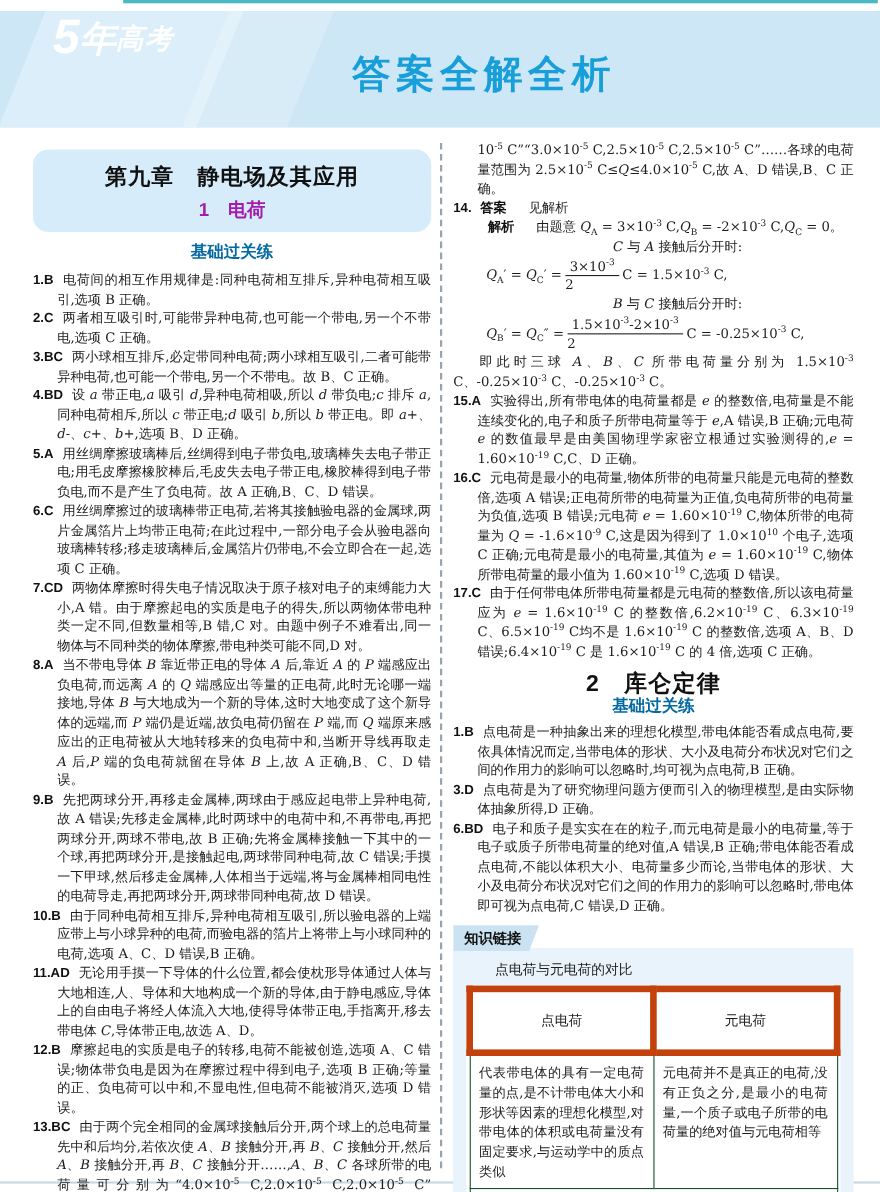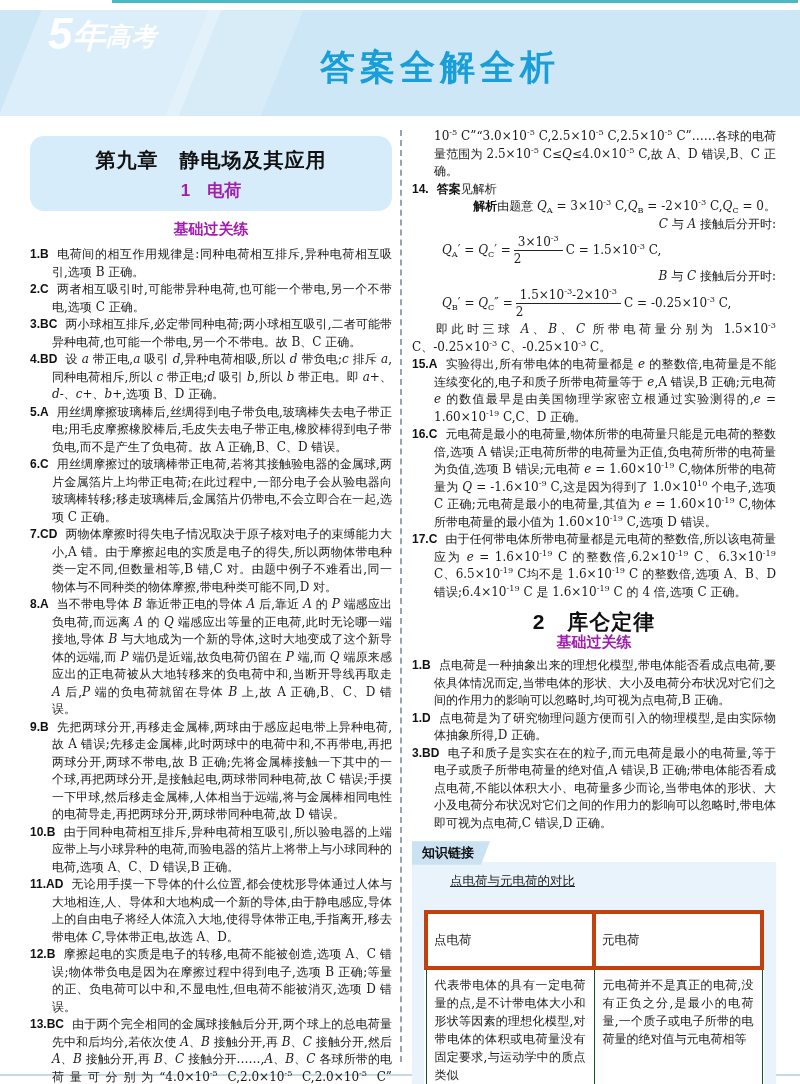--- a/index.html
+++ b/index.html
@@ -24,44 +24,44 @@
   .pagetitle{position:absolute;left:320px;top:44px;font-family:"Liberation Sans","DejaVu Sans",sans-serif;font-weight:bold;font-size:35px;color:#189fd9;letter-spacing:5px;}
   
   .colL{position:absolute;left:30px;top:136px;width:362px;}
   .colR{position:absolute;left:412px;top:128px;width:364px;}
   .divider{position:absolute;left:400px;top:130px;height:932px;border-left:2px dashed #98a3ac;}
   .bottomline{position:absolute;left:0;top:1074px;width:800px;height:2px;background:#c7d9e5;}
   
   .chapbox{background:#d7ecfa;border-radius:14px;text-align:center;padding:11px 6px 9px;}
   .chapbox .l1{font-family:"Liberation Sans","DejaVu Sans",sans-serif;font-weight:bold;font-size:20px;letter-spacing:1px;color:#111;}
   .chapbox .l2{font-family:"Liberation Sans","DejaVu Sans",sans-serif;font-weight:bold;font-size:17px;margin-top:5px;color:#a21caf;}
-  .drill{text-align:center;color:#a21caf;font-family:"Liberation Sans","DejaVu Sans",sans-serif;font-weight:bold;font-size:15px;margin:9px 0 7px;}
+  .drill{text-align:center;color:#0369a1;font-family:"Liberation Sans","DejaVu Sans",sans-serif;font-weight:bold;font-size:15px;margin:9px 0 7px;}
   
   .items{font-size:12px;line-height:17.5px;}
   .item{margin:0;padding-left:22px;text-indent:-22px;text-align:justify;}
   .lbl{font-family:"Liberation Sans","DejaVu Sans",sans-serif;font-weight:bold;color:#111;margin-right:8px;font-size:12px;}
-  .kw{font-family:"Liberation Sans","DejaVu Sans",sans-serif;font-weight:bold;color:#111;margin-right:0;font-size:12px;}
+  .kw{font-family:"Liberation Sans","DejaVu Sans",sans-serif;font-weight:bold;color:#111;margin-right:20px;font-size:12px;}
   sup{font-size:68%;line-height:0;}
   sub{font-size:68%;line-height:0;}
   
-  .t14line{margin:0;padding-left:22px;text-align:right;}
+  .t14line{margin:0;padding-left:22px;text-align:center;}
   .ind2{padding-left:44px;}
   .formula{margin:2px 0;padding-left:30px;white-space:nowrap;}
   .frac{display:inline-block;vertical-align:middle;margin:0 3px;line-height:1.18;}
   .frac .num{display:block;padding:0 4px 1px;border-bottom:1px solid #222;}
   .frac .den{display:block;padding-top:1px;}
   .t14tail{margin:0;text-indent:2em;text-align:justify;}
   
   .sec2title{text-align:center;font-family:"Liberation Sans","DejaVu Sans",sans-serif;font-weight:bold;font-size:21px;margin:12px 0 2px;color:#111;letter-spacing:1px;}
   
   .kbox{position:relative;margin-top:30px;background:#e9f3fb;padding:4px 12px 12px;}
   .ktab{position:absolute;top:-21px;left:0;background:#cbe2f3;font-family:"Liberation Sans","DejaVu Sans",sans-serif;font-weight:bold;font-size:13px;color:#111;padding:3px 16px 3px 10px;clip-path:polygon(0 0,100% 0,calc(100% - 9px) 100%,0 100%);}
-  .kcap{font-size:12.5px;padding:6px 0 20px 26px;text-decoration:underline;}
+  .kcap{font-size:12.5px;padding:6px 0 6px 26px;}
   table.ktable{width:100%;border-collapse:collapse;background:#fff;font-size:12px;line-height:1.5;}
-  .ktable th{border:4px solid #c2410c;padding:17px 6px;font-weight:normal;font-size:12.5px;text-align:left;}
+  .ktable th{border:6px solid #c2410c;padding:17px 6px;font-weight:normal;font-size:12.5px;text-align:center;}
   .ktable td{border:1px solid #14532d;padding:6px 8px;vertical-align:top;text-align:justify;}
   .ktable td.krel{text-align:center;padding:4px 6px;}
 </style>
 </head>
 <body>
 
 <div class="topline"></div>
 
 <div class="band">
   <div class="s1"></div>
@@ -115,22 +115,22 @@
     </div>
 
     <p class="item"><b class="lbl">15.A</b><span>实验得出,所有带电体的电荷量都是 <i>e</i> 的整数倍,电荷量是不能连续变化的,电子和质子所带电荷量等于 <i>e</i>,A 错误,B 正确;元电荷 <i>e</i> 的数值最早是由美国物理学家密立根通过实验测得的,<i>e</i> = 1.60×10<sup>-19</sup> C,C、D 正确。</span></p>
     <p class="item"><b class="lbl">16.C</b><span>元电荷是最小的电荷量,物体所带的电荷量只能是元电荷的整数倍,选项 A 错误;正电荷所带的电荷量为正值,负电荷所带的电荷量为负值,选项 B 错误;元电荷 <i>e</i> = 1.60×10<sup>-19</sup> C,物体所带的电荷量为 <i>Q</i> = -1.6×10<sup>-9</sup> C,这是因为得到了 1.0×10<sup>10</sup> 个电子,选项 C 正确;元电荷是最小的电荷量,其值为 <i>e</i> = 1.60×10<sup>-19</sup> C,物体所带电荷量的最小值为 1.60×10<sup>-19</sup> C,选项 D 错误。</span></p>
     <p class="item"><b class="lbl">17.C</b><span>由于任何带电体所带电荷量都是元电荷的整数倍,所以该电荷量应为 <i>e</i> = 1.6×10<sup>-19</sup> C 的整数倍,6.2×10<sup>-19</sup> C、6.3×10<sup>-19</sup> C、6.5×10<sup>-19</sup> C均不是 1.6×10<sup>-19</sup> C 的整数倍,选项 A、B、D 错误;6.4×10<sup>-19</sup> C 是 1.6×10<sup>-19</sup> C 的 4 倍,选项 C 正确。</span></p>
 
     <div class="sec2title">2　库仑定律</div>
     <div class="drill" style="margin-top:2px;">基础过关练</div>
 
     <p class="item"><b class="lbl">1.B</b><span>点电荷是一种抽象出来的理想化模型,带电体能否看成点电荷,要依具体情况而定,当带电体的形状、大小及电荷分布状况对它们之间的作用力的影响可以忽略时,均可视为点电荷,B 正确。</span></p>
-    <p class="item"><b class="lbl">1.D</b><span>点电荷是为了研究物理问题方便而引入的物理模型,是由实际物体抽象所得,D 正确。</span></p>
-    <p class="item"><b class="lbl">3.BD</b><span>电子和质子是实实在在的粒子,而元电荷是最小的电荷量,等于电子或质子所带电荷量的绝对值,A 错误,B 正确;带电体能否看成点电荷,不能以体积大小、电荷量多少而论,当带电体的形状、大小及电荷分布状况对它们之间的作用力的影响可以忽略时,带电体即可视为点电荷,C 错误,D 正确。</span></p>
+    <p class="item"><b class="lbl">3.D</b><span>点电荷是为了研究物理问题方便而引入的物理模型,是由实际物体抽象所得,D 正确。</span></p>
+    <p class="item"><b class="lbl">6.BD</b><span>电子和质子是实实在在的粒子,而元电荷是最小的电荷量,等于电子或质子所带电荷量的绝对值,A 错误,B 正确;带电体能否看成点电荷,不能以体积大小、电荷量多少而论,当带电体的形状、大小及电荷分布状况对它们之间的作用力的影响可以忽略时,带电体即可视为点电荷,C 错误,D 正确。</span></p>
 
     <div class="kbox">
       <div class="ktab">知识链接</div>
       <div class="kcap">点电荷与元电荷的对比</div>
       <table class="ktable">
         <tbody>
             <tr>
           <th style="width:50%;">点电荷</th>
           <th style="width:50%;">元电荷</th>
         </tr>

